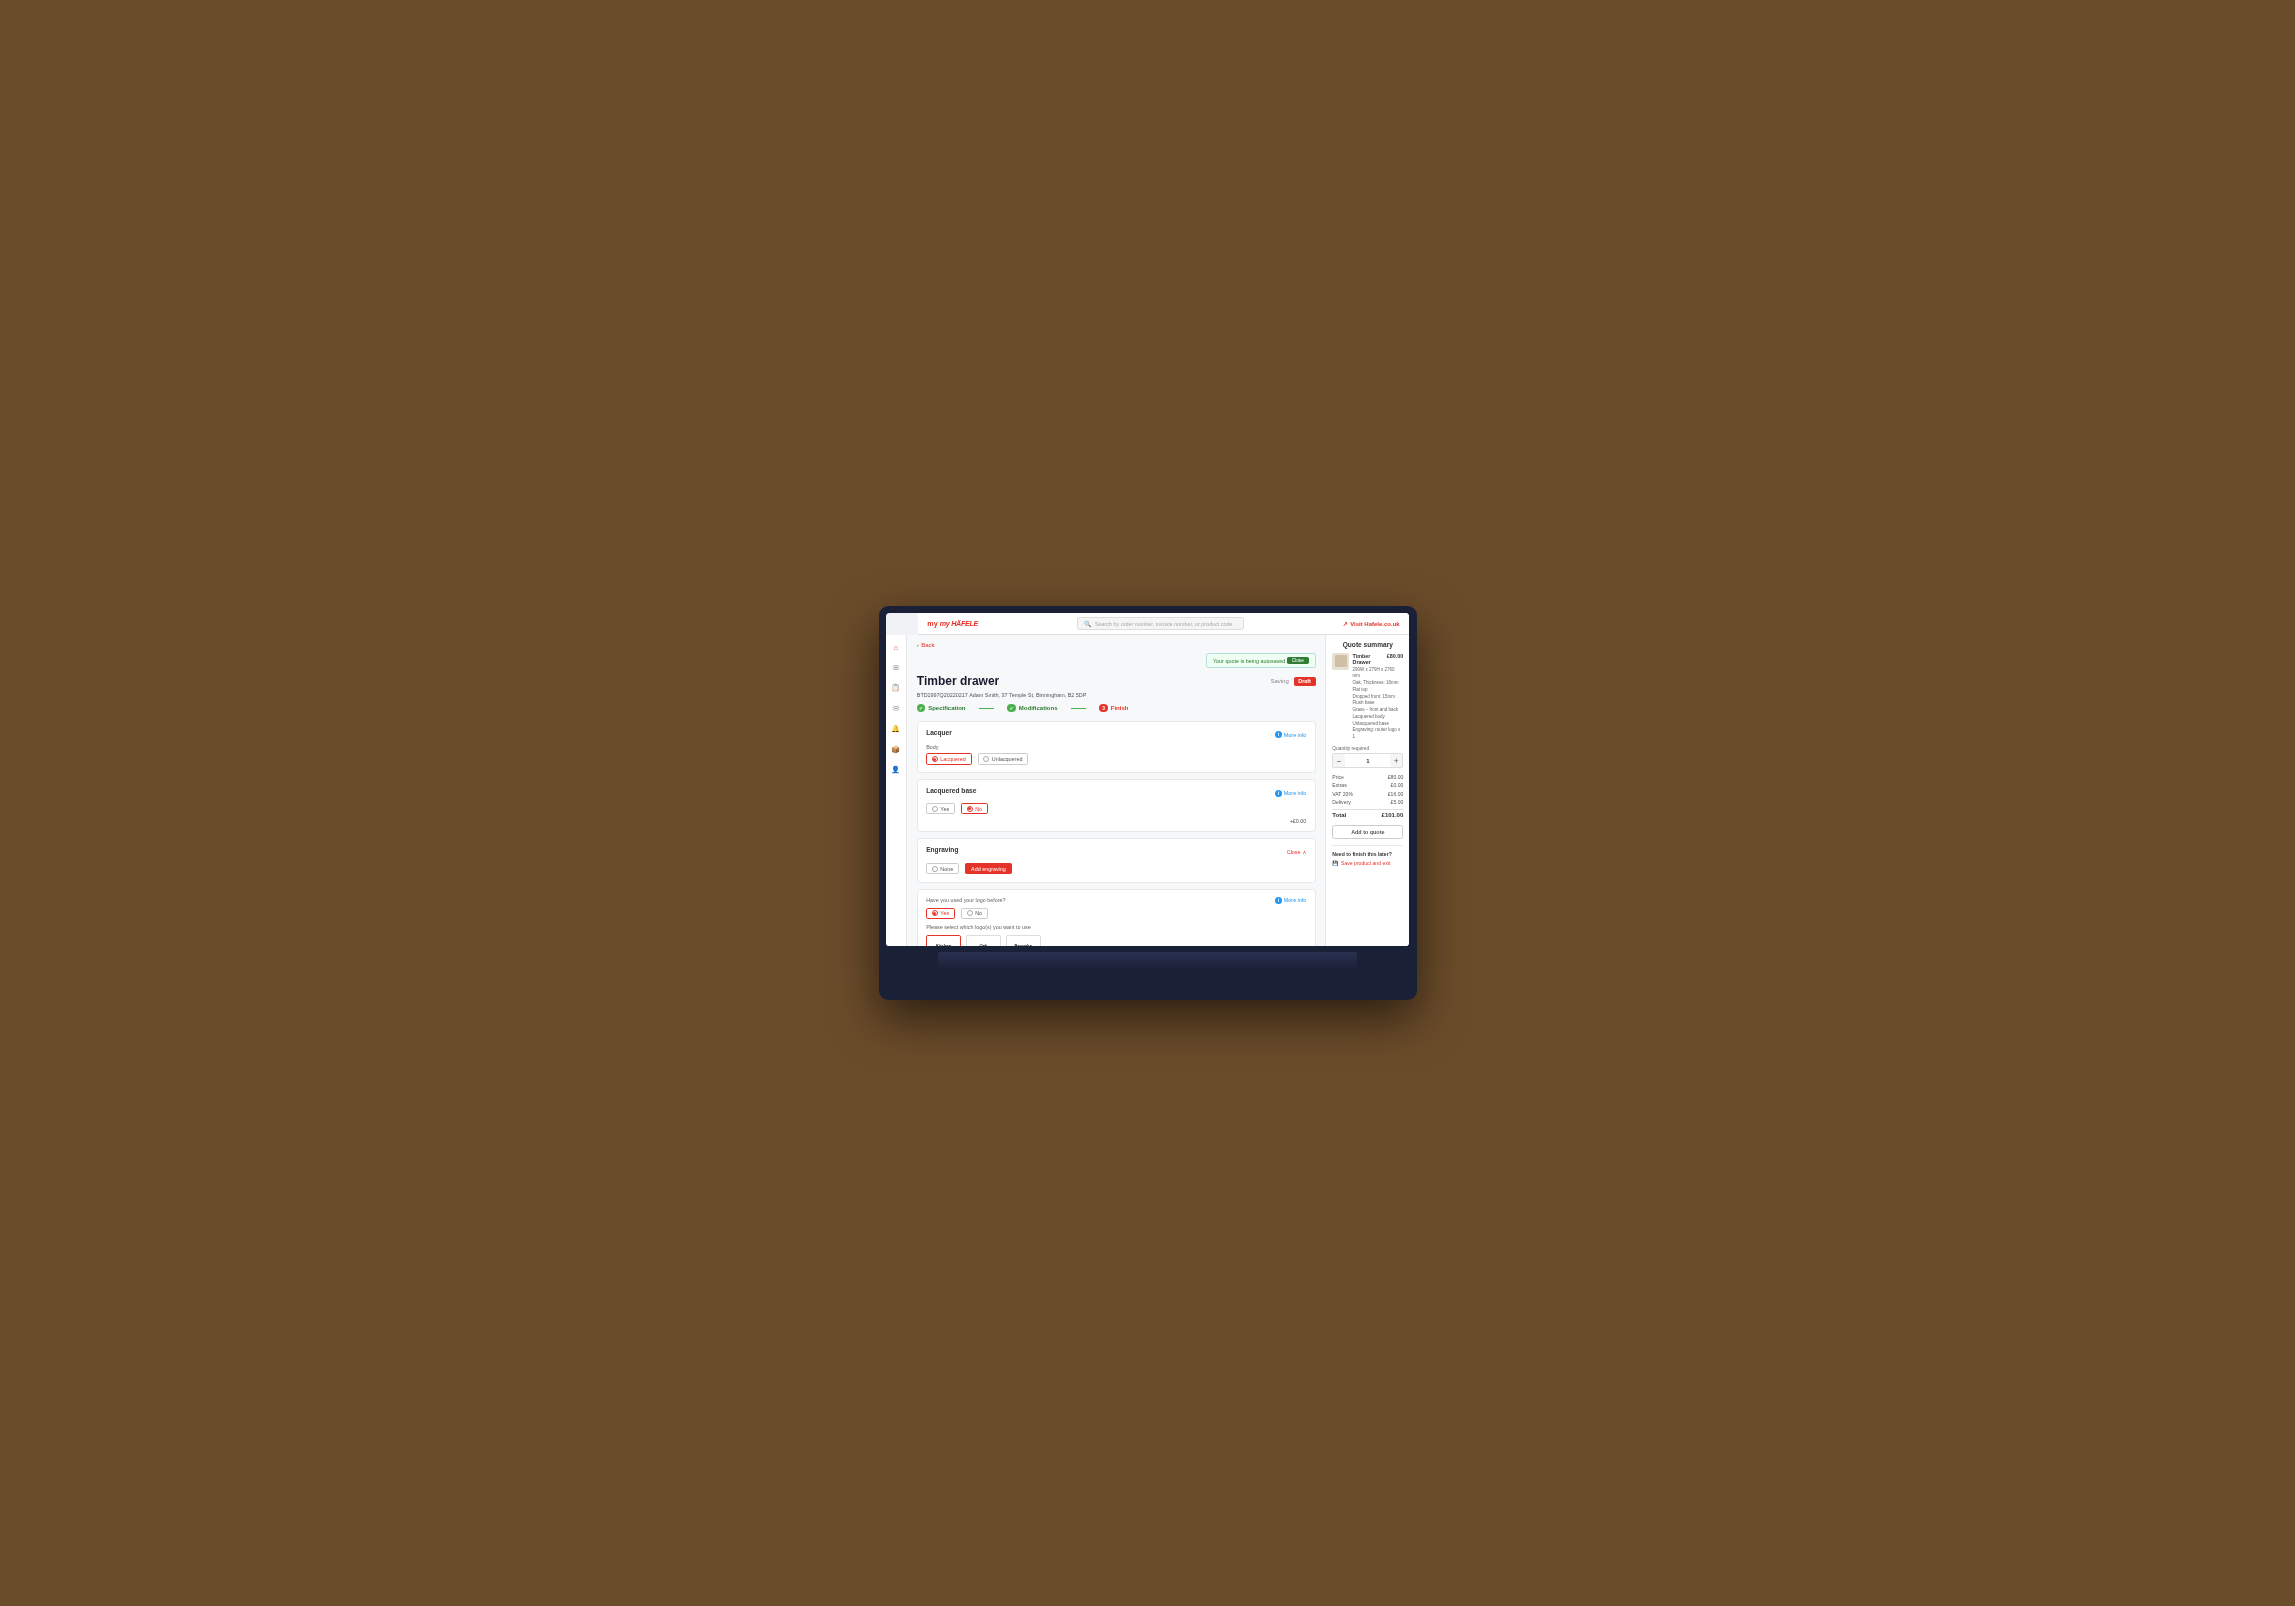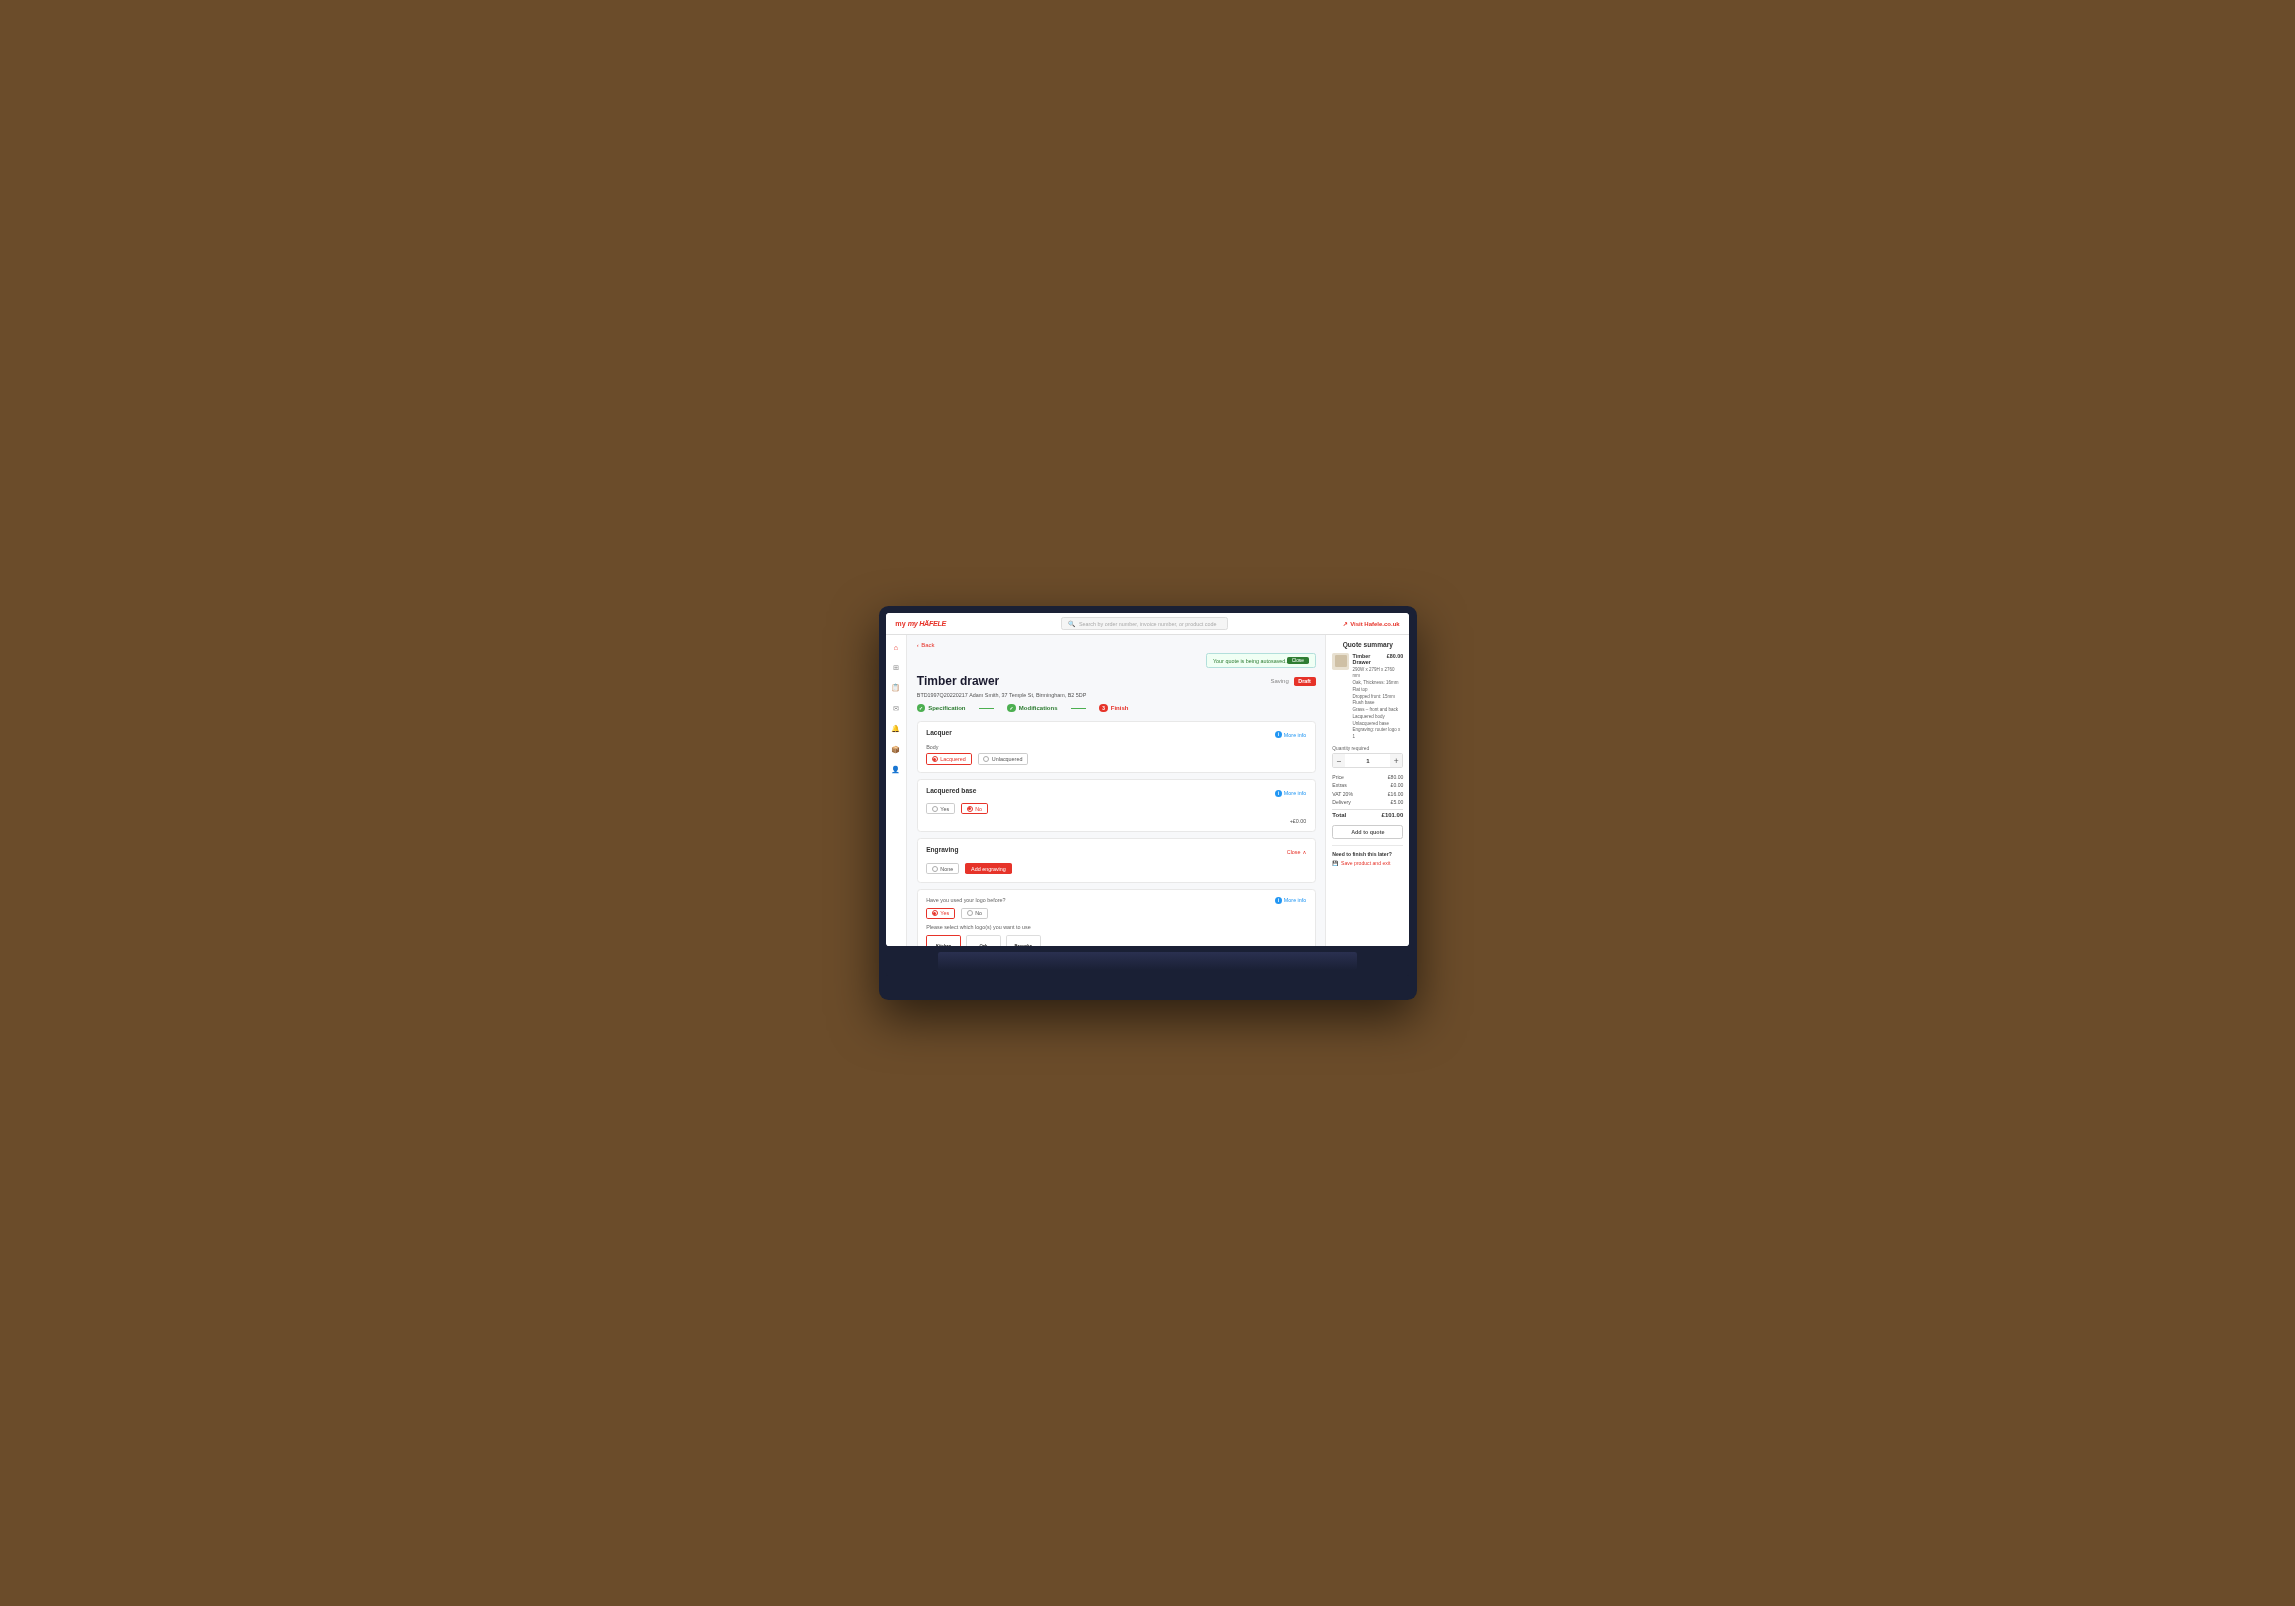--- a/index.html
+++ b/index.html
@@ -29,20 +29,21 @@
     }
 
     
     .top-bar {
       background: #fff;
       display: flex;
       align-items: center;
       justify-content: space-between;
       padding: 3.6px 9.6px;
       border-bottom: 0.6px solid #e0e0e0;
+      margin-left: 32px;
     }
 
     .logo {
       font-size: 7.2px;
       font-weight: 700;
       color: #333;
     }
     .logo span { color: #e63329; }
 
     .search-bar {

